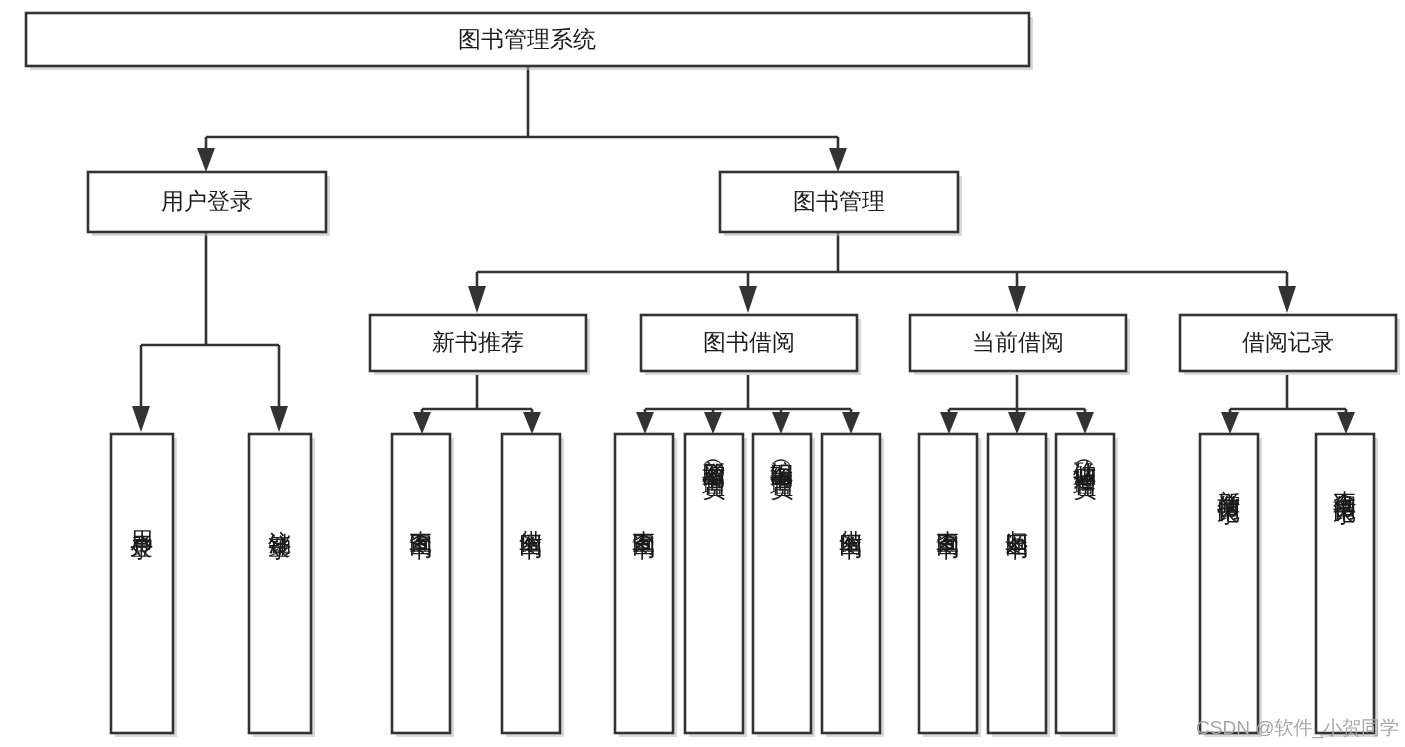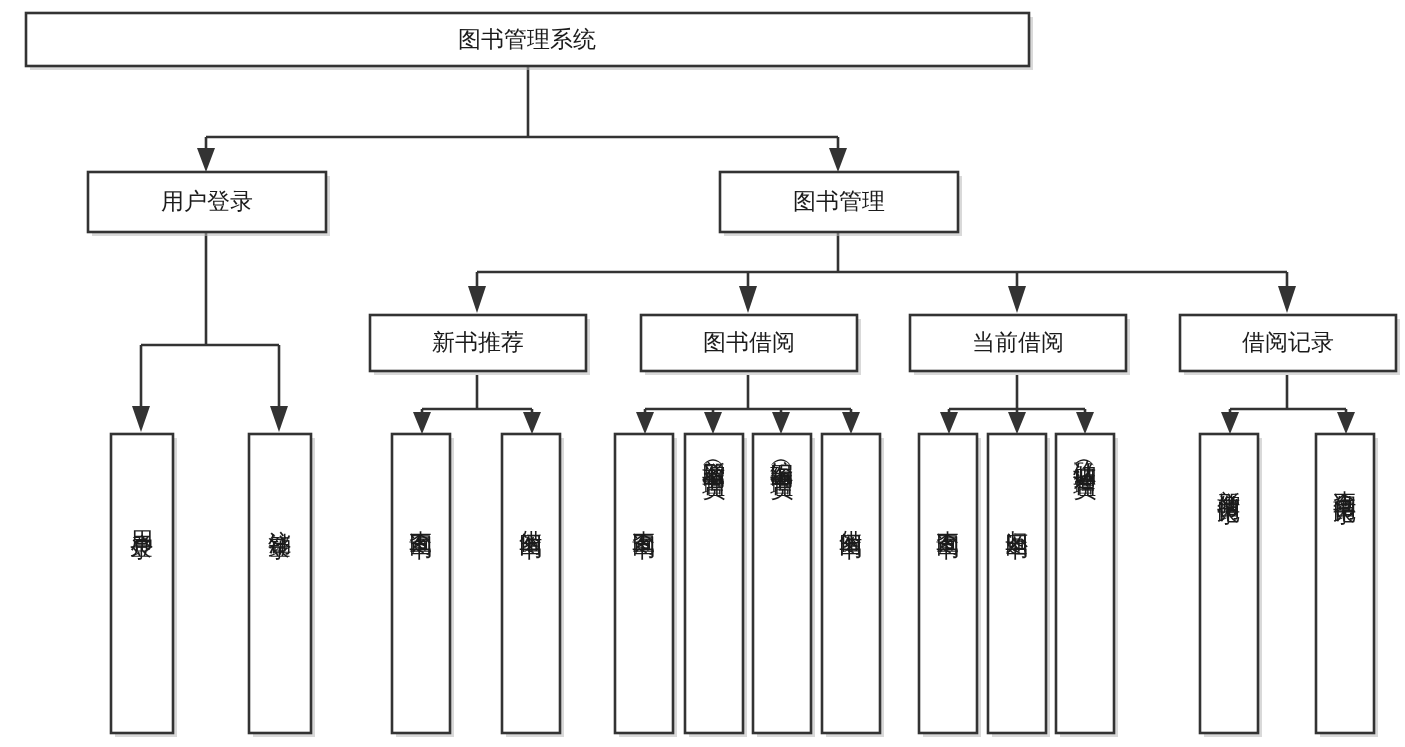--- a/index.html
+++ b/index.html
@@ -258,13 +258,14 @@
     <span class="vlabel">确认归还（管理员）</span>
   </div>
 
   <div class="vlabel-wrap" style="left:1192px; top:434px; width:58px; height:299px; padding-top:38px;">
     <span class="vlabel">新增借阅记录</span>
   </div>
   <div class="vlabel-wrap" style="left:1308px; top:434px; width:58px; height:299px; padding-top:38px;">
     <span class="vlabel">查询借阅记录</span>
   </div>
 
+  <div id="watermark">CSDN @软件_小贺同学</div>
 </div>
 
 </body></html>

